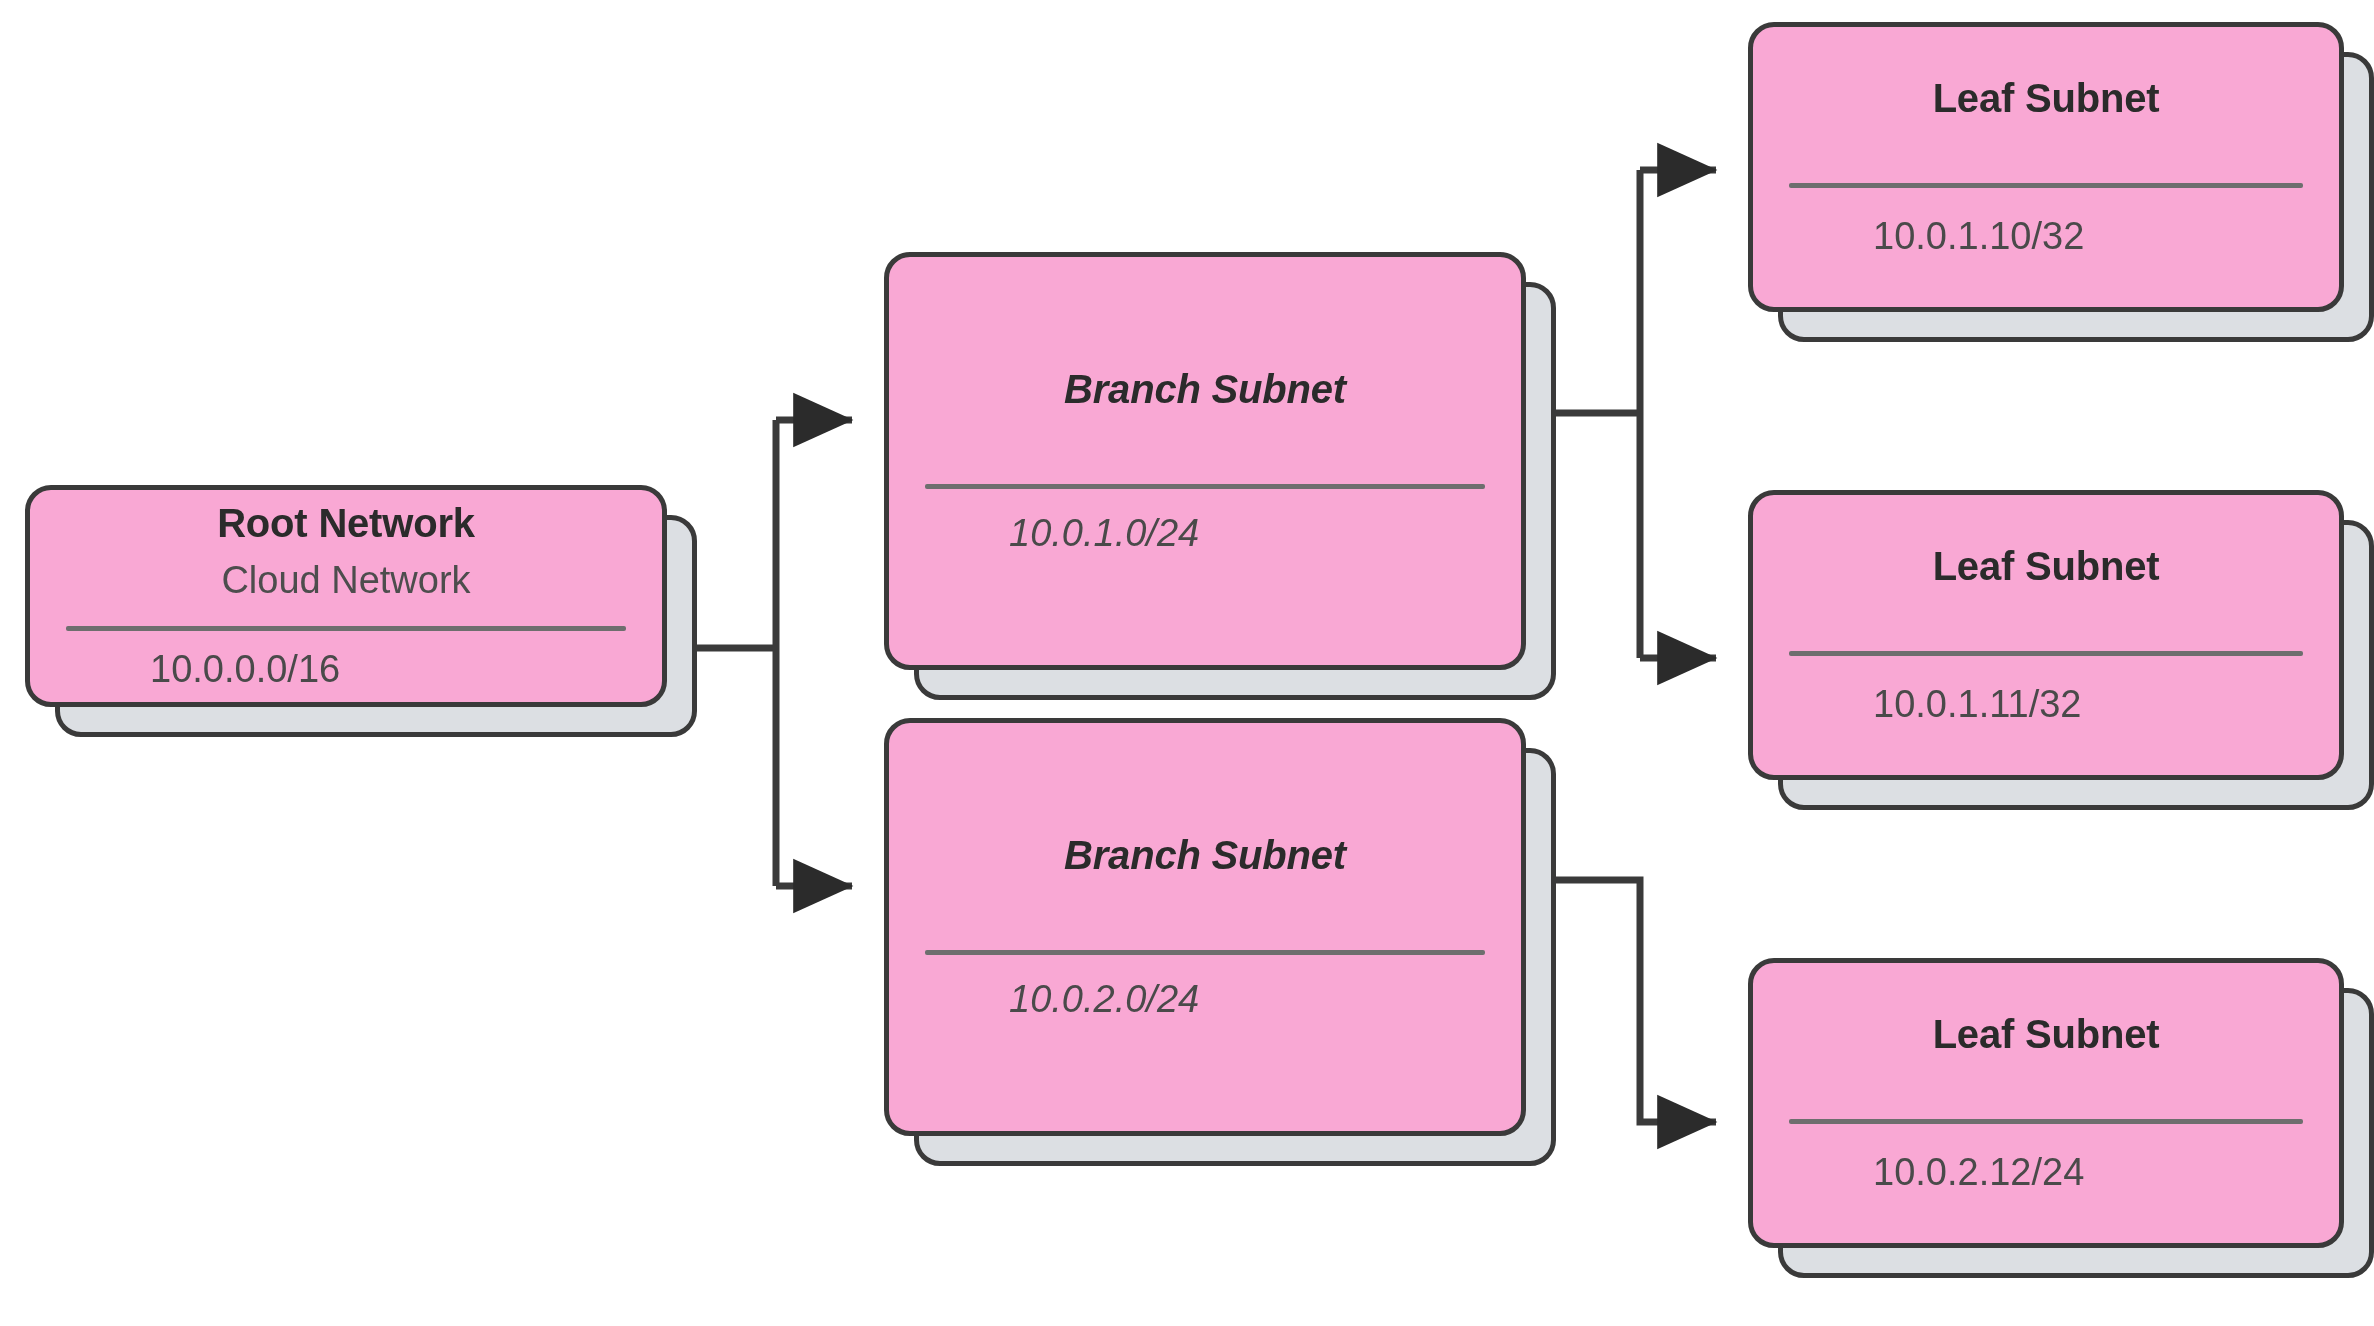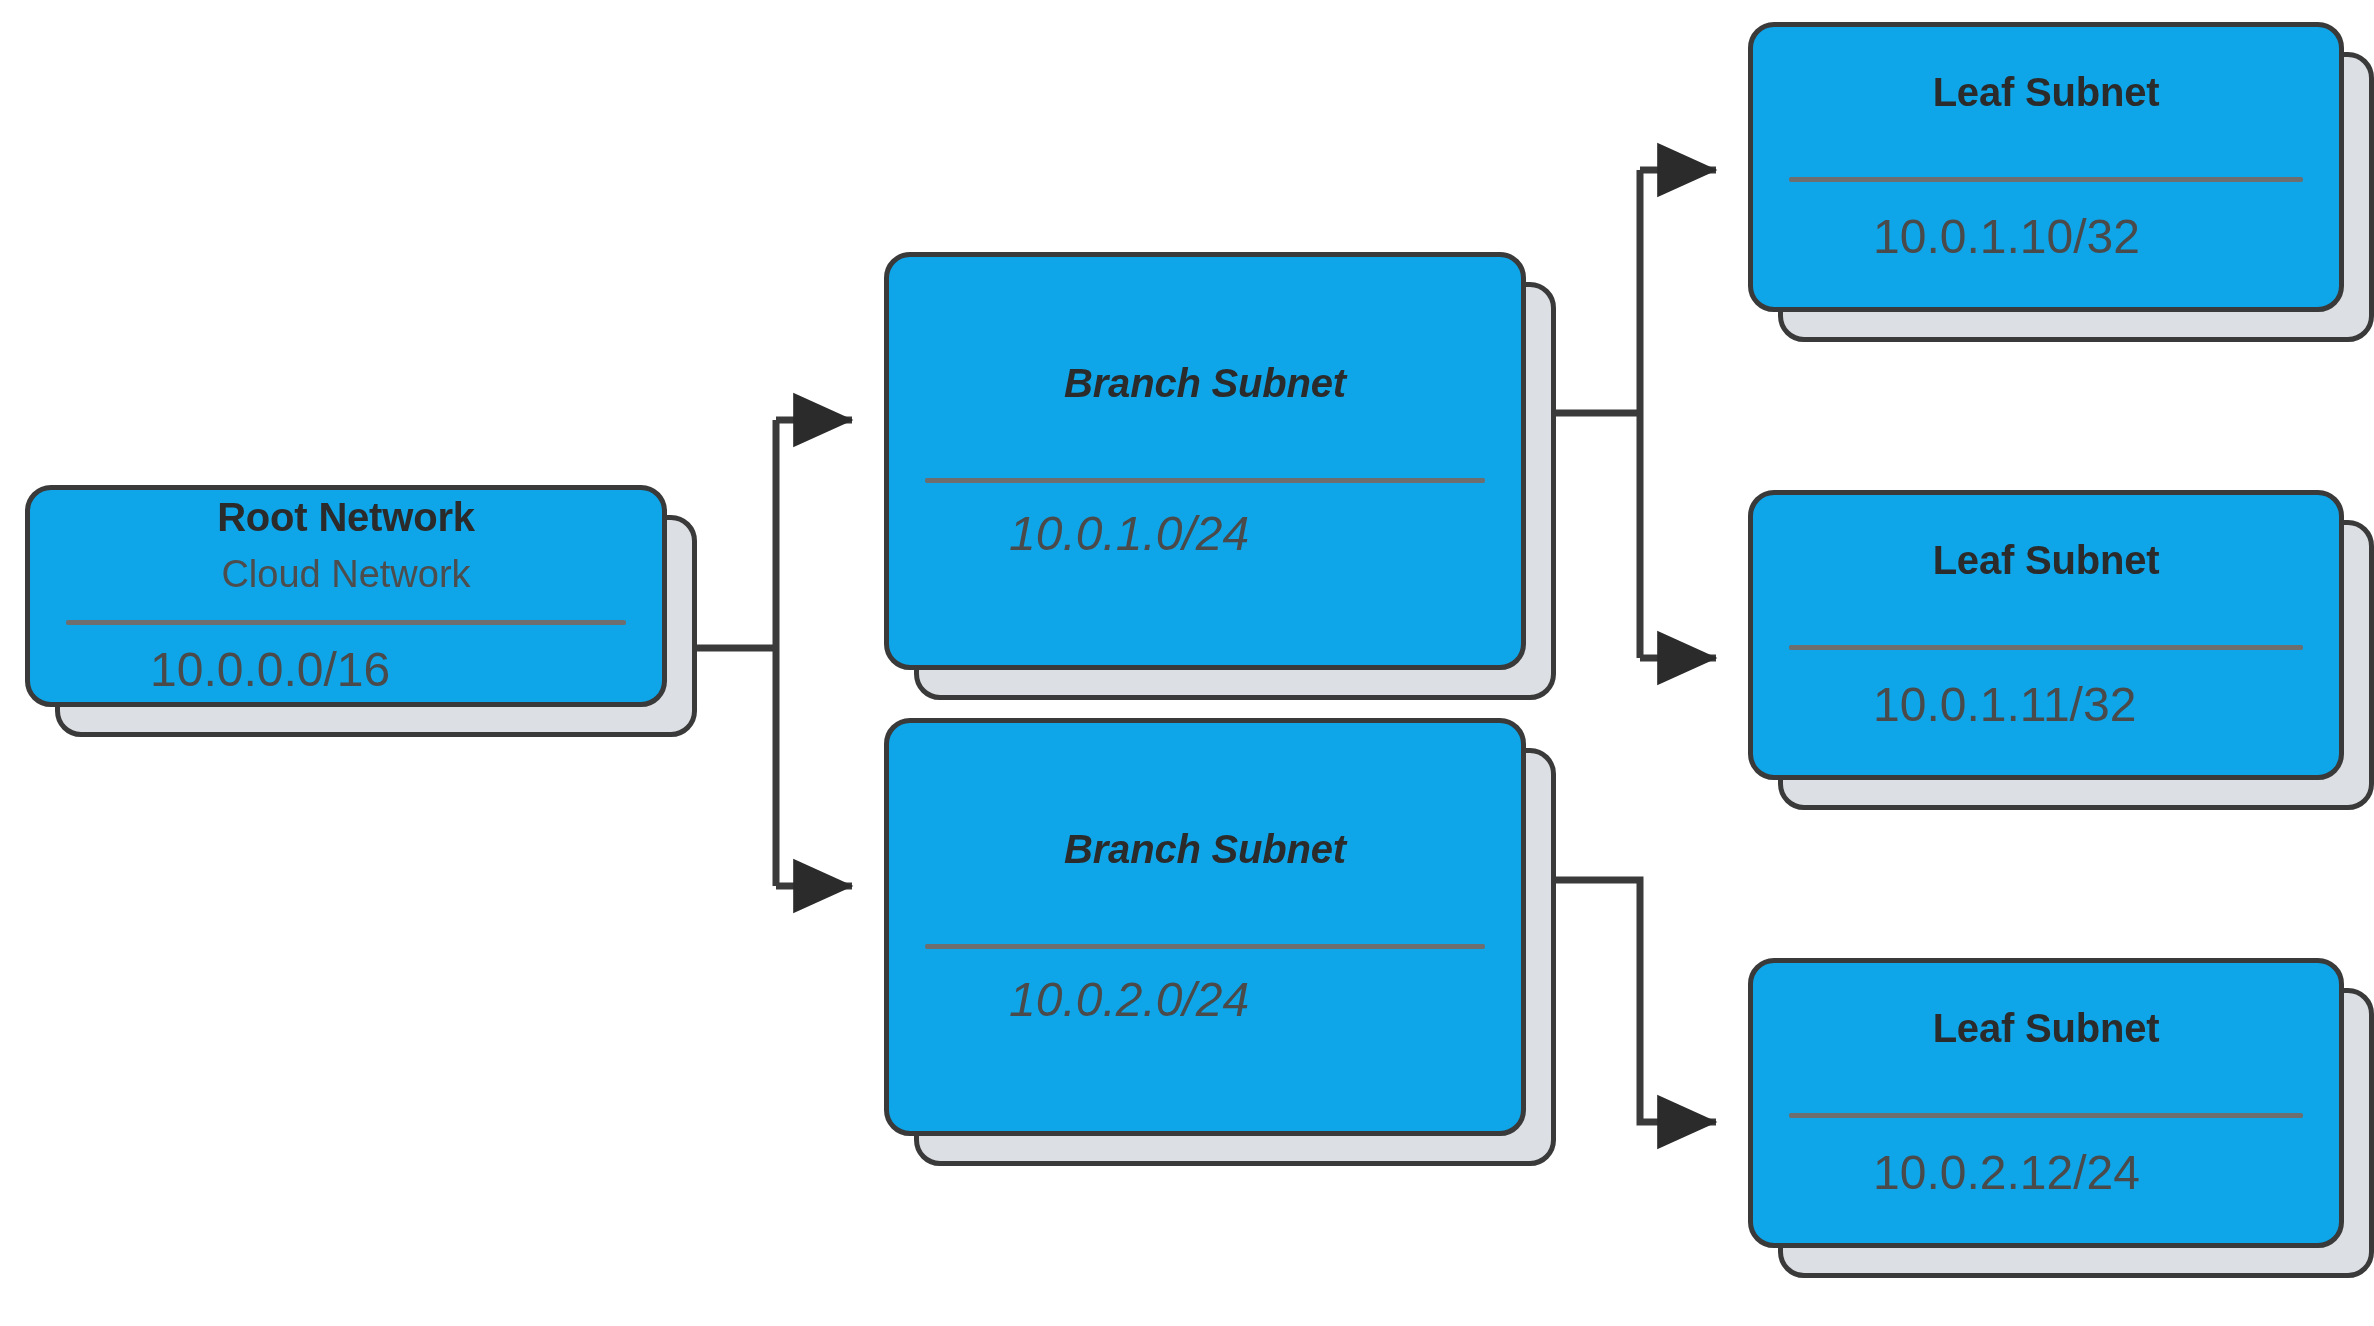--- a/index.html
+++ b/index.html
@@ -44,21 +44,21 @@
     border: 5px solid #3a3a3a;
     border-radius: 26px;
   }
   .card-front {
     position: absolute;
     left: 0;
     top: 0;
     width: 100%;
     height: 100%;
     box-sizing: border-box;
-    background: #0ea5e9;
+    background: #f9a8d4;
     border: 5px solid #3a3a3a;
     border-radius: 26px;
     display: flex;
     flex-direction: column;
     justify-content: center;
   }
   .card-title {
     text-align: center;
     font-weight: bold;
     font-size: 40px;
@@ -73,21 +73,21 @@
     line-height: 1.2;
     margin-top: 12px;
   }
   .card-divider {
     height: 5px;
     background: #6e6e6e;
     margin: 0 36px;
     border-radius: 2px;
   }
   .card-cidr {
-    font-size: 48px;
+    font-size: 38px;
     color: #4a4a4a;
     padding-left: 120px;
     line-height: 1.2;
   }
 
   
   .node-root      { left: 25px;   top: 485px; width: 642px; height: 222px; }
   .node-root .card-title    { margin-bottom: 0; }
   .node-root .card-divider  { margin-top: 22px; }
   .node-root .card-cidr     { margin-top: 16px; }

